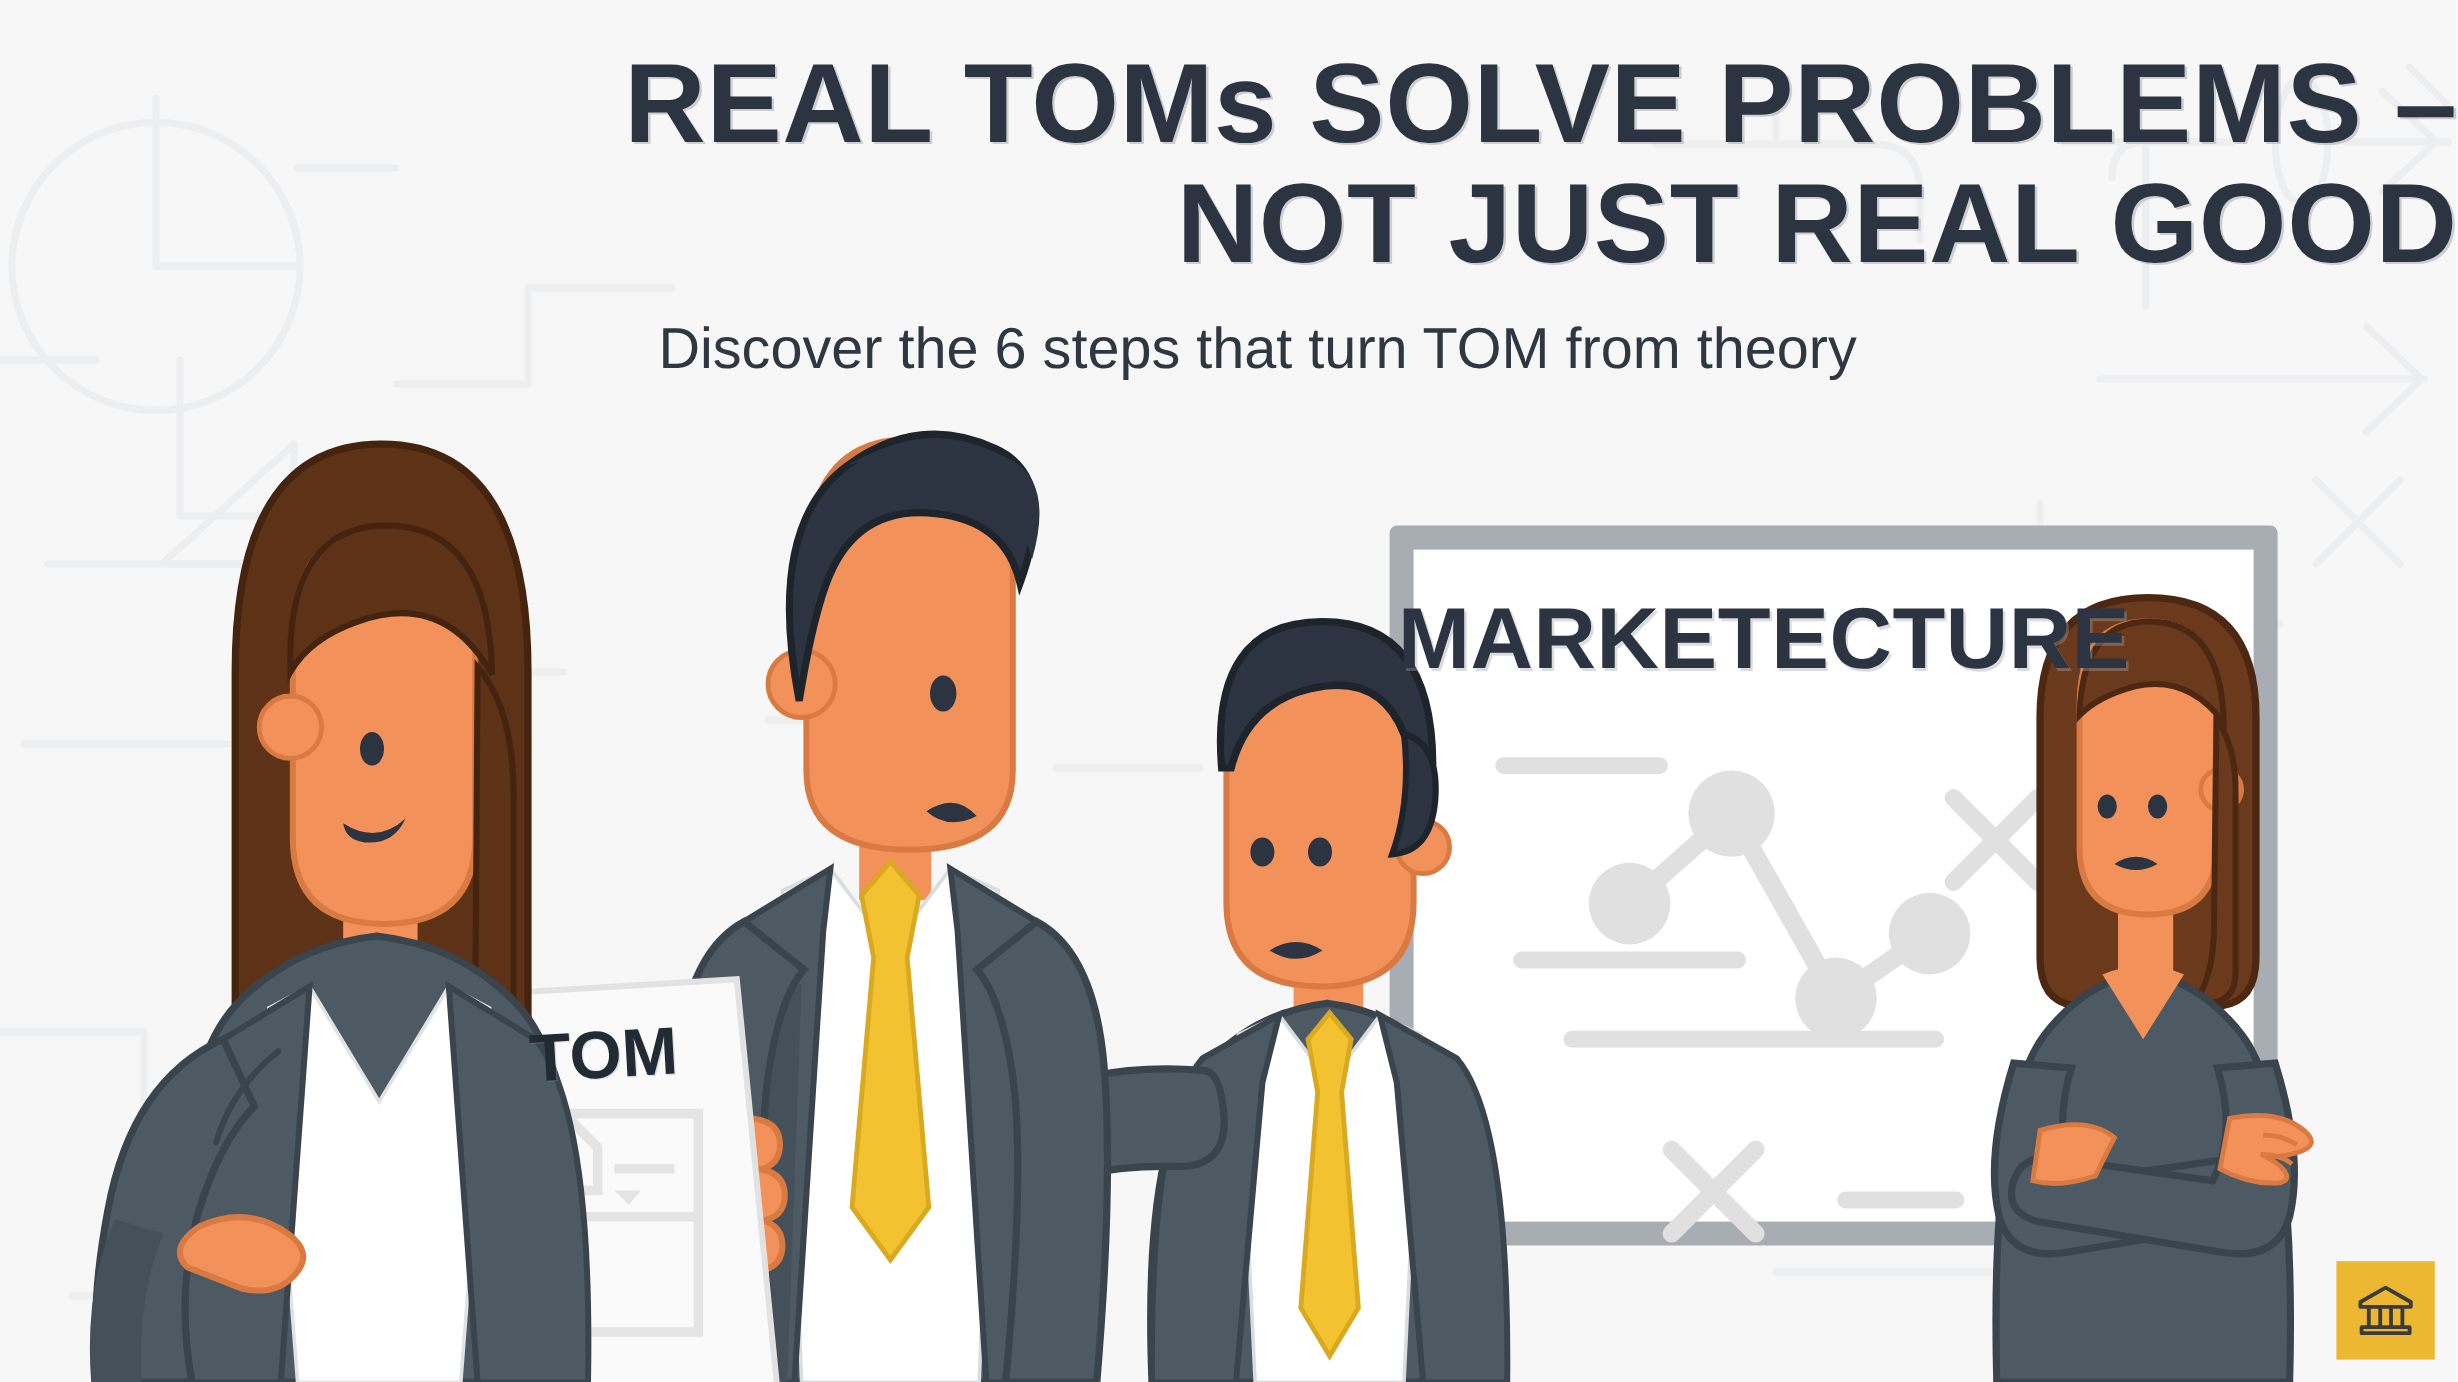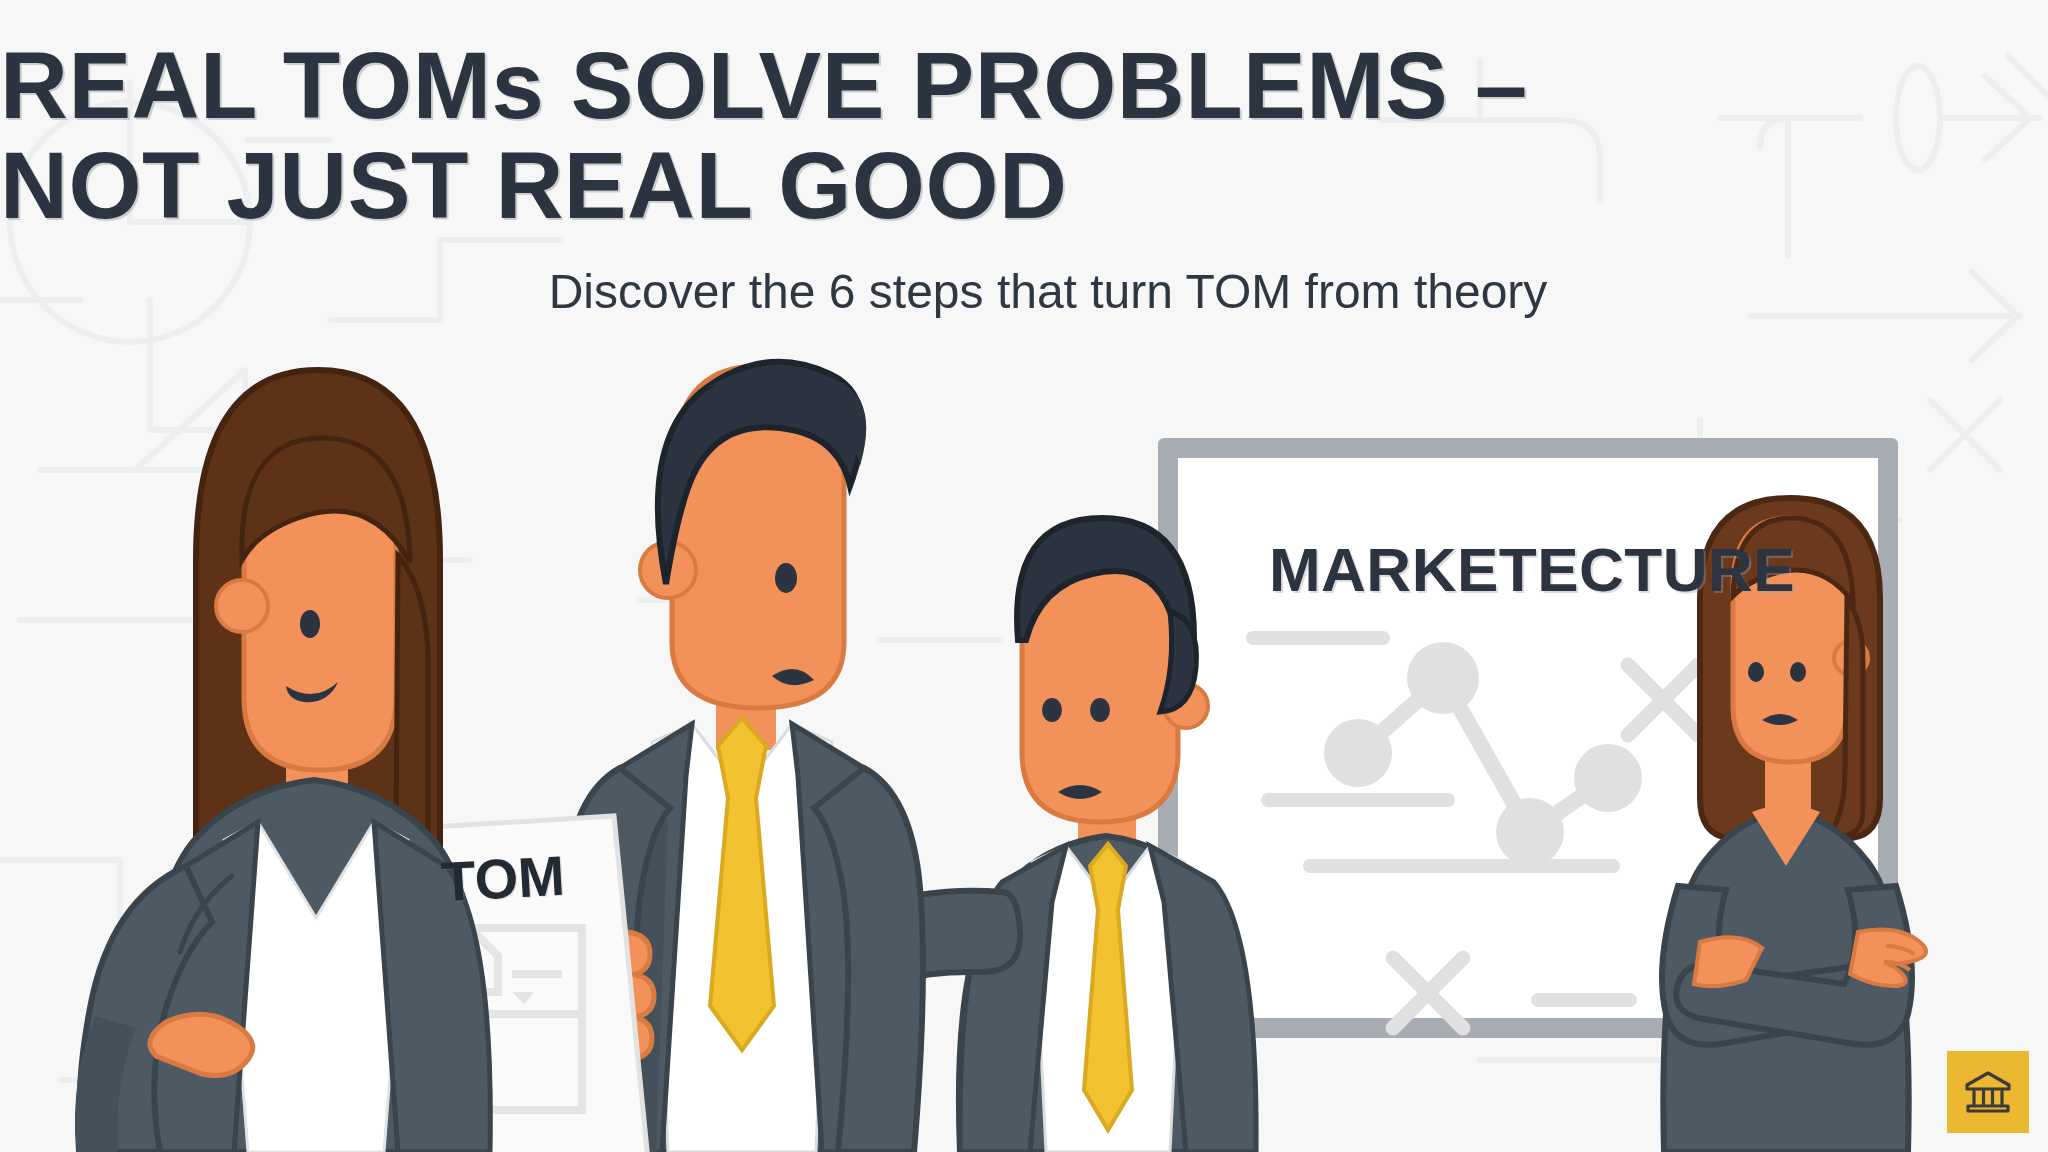--- a/index.html
+++ b/index.html
@@ -32,21 +32,21 @@
     height: 1152px;
     z-index: 5;
     pointer-events: none;
   }
 
   .headline {
     position: absolute;
     top: 36px;
     left: 0;
     width: 2048px;
-    text-align: left;
+    text-align: right;
     color: #2b3440;
     font-weight: bold;
     font-size: 94px;
     line-height: 1.06;
     letter-spacing: 0.5px;
     text-shadow: 2px 2px 0 rgba(150,155,162,0.45);
   }
   .headline-line { display: block; white-space: pre; }
 
   .subhead {
@@ -57,30 +57,29 @@
     text-align: center;
     color: #2f3842;
     font-size: 48px;
     line-height: 1.27;
     font-weight: normal;
   }
   .subhead-line { display: block; white-space: pre; padding-left: 48px; }
 
   .board-title {
     position: absolute;
-    left: 1232px;
+    left: 1165px;
     top: 492px;
     width: 600px;
     text-align: center;
     color: #2b3440;
     font-weight: bold;
-    font-size: 62px;
+    font-size: 72px;
     letter-spacing: 0.5px;
     text-shadow: 2px 2px 0 rgba(160,164,170,0.38);
-    margin-top: 42px;
   }
 
   .doc-title {
     position: absolute;
     left: 408px;
     top: 846px;
     width: 190px;
     text-align: center;
     color: #222b33;
     font-weight: bold;

